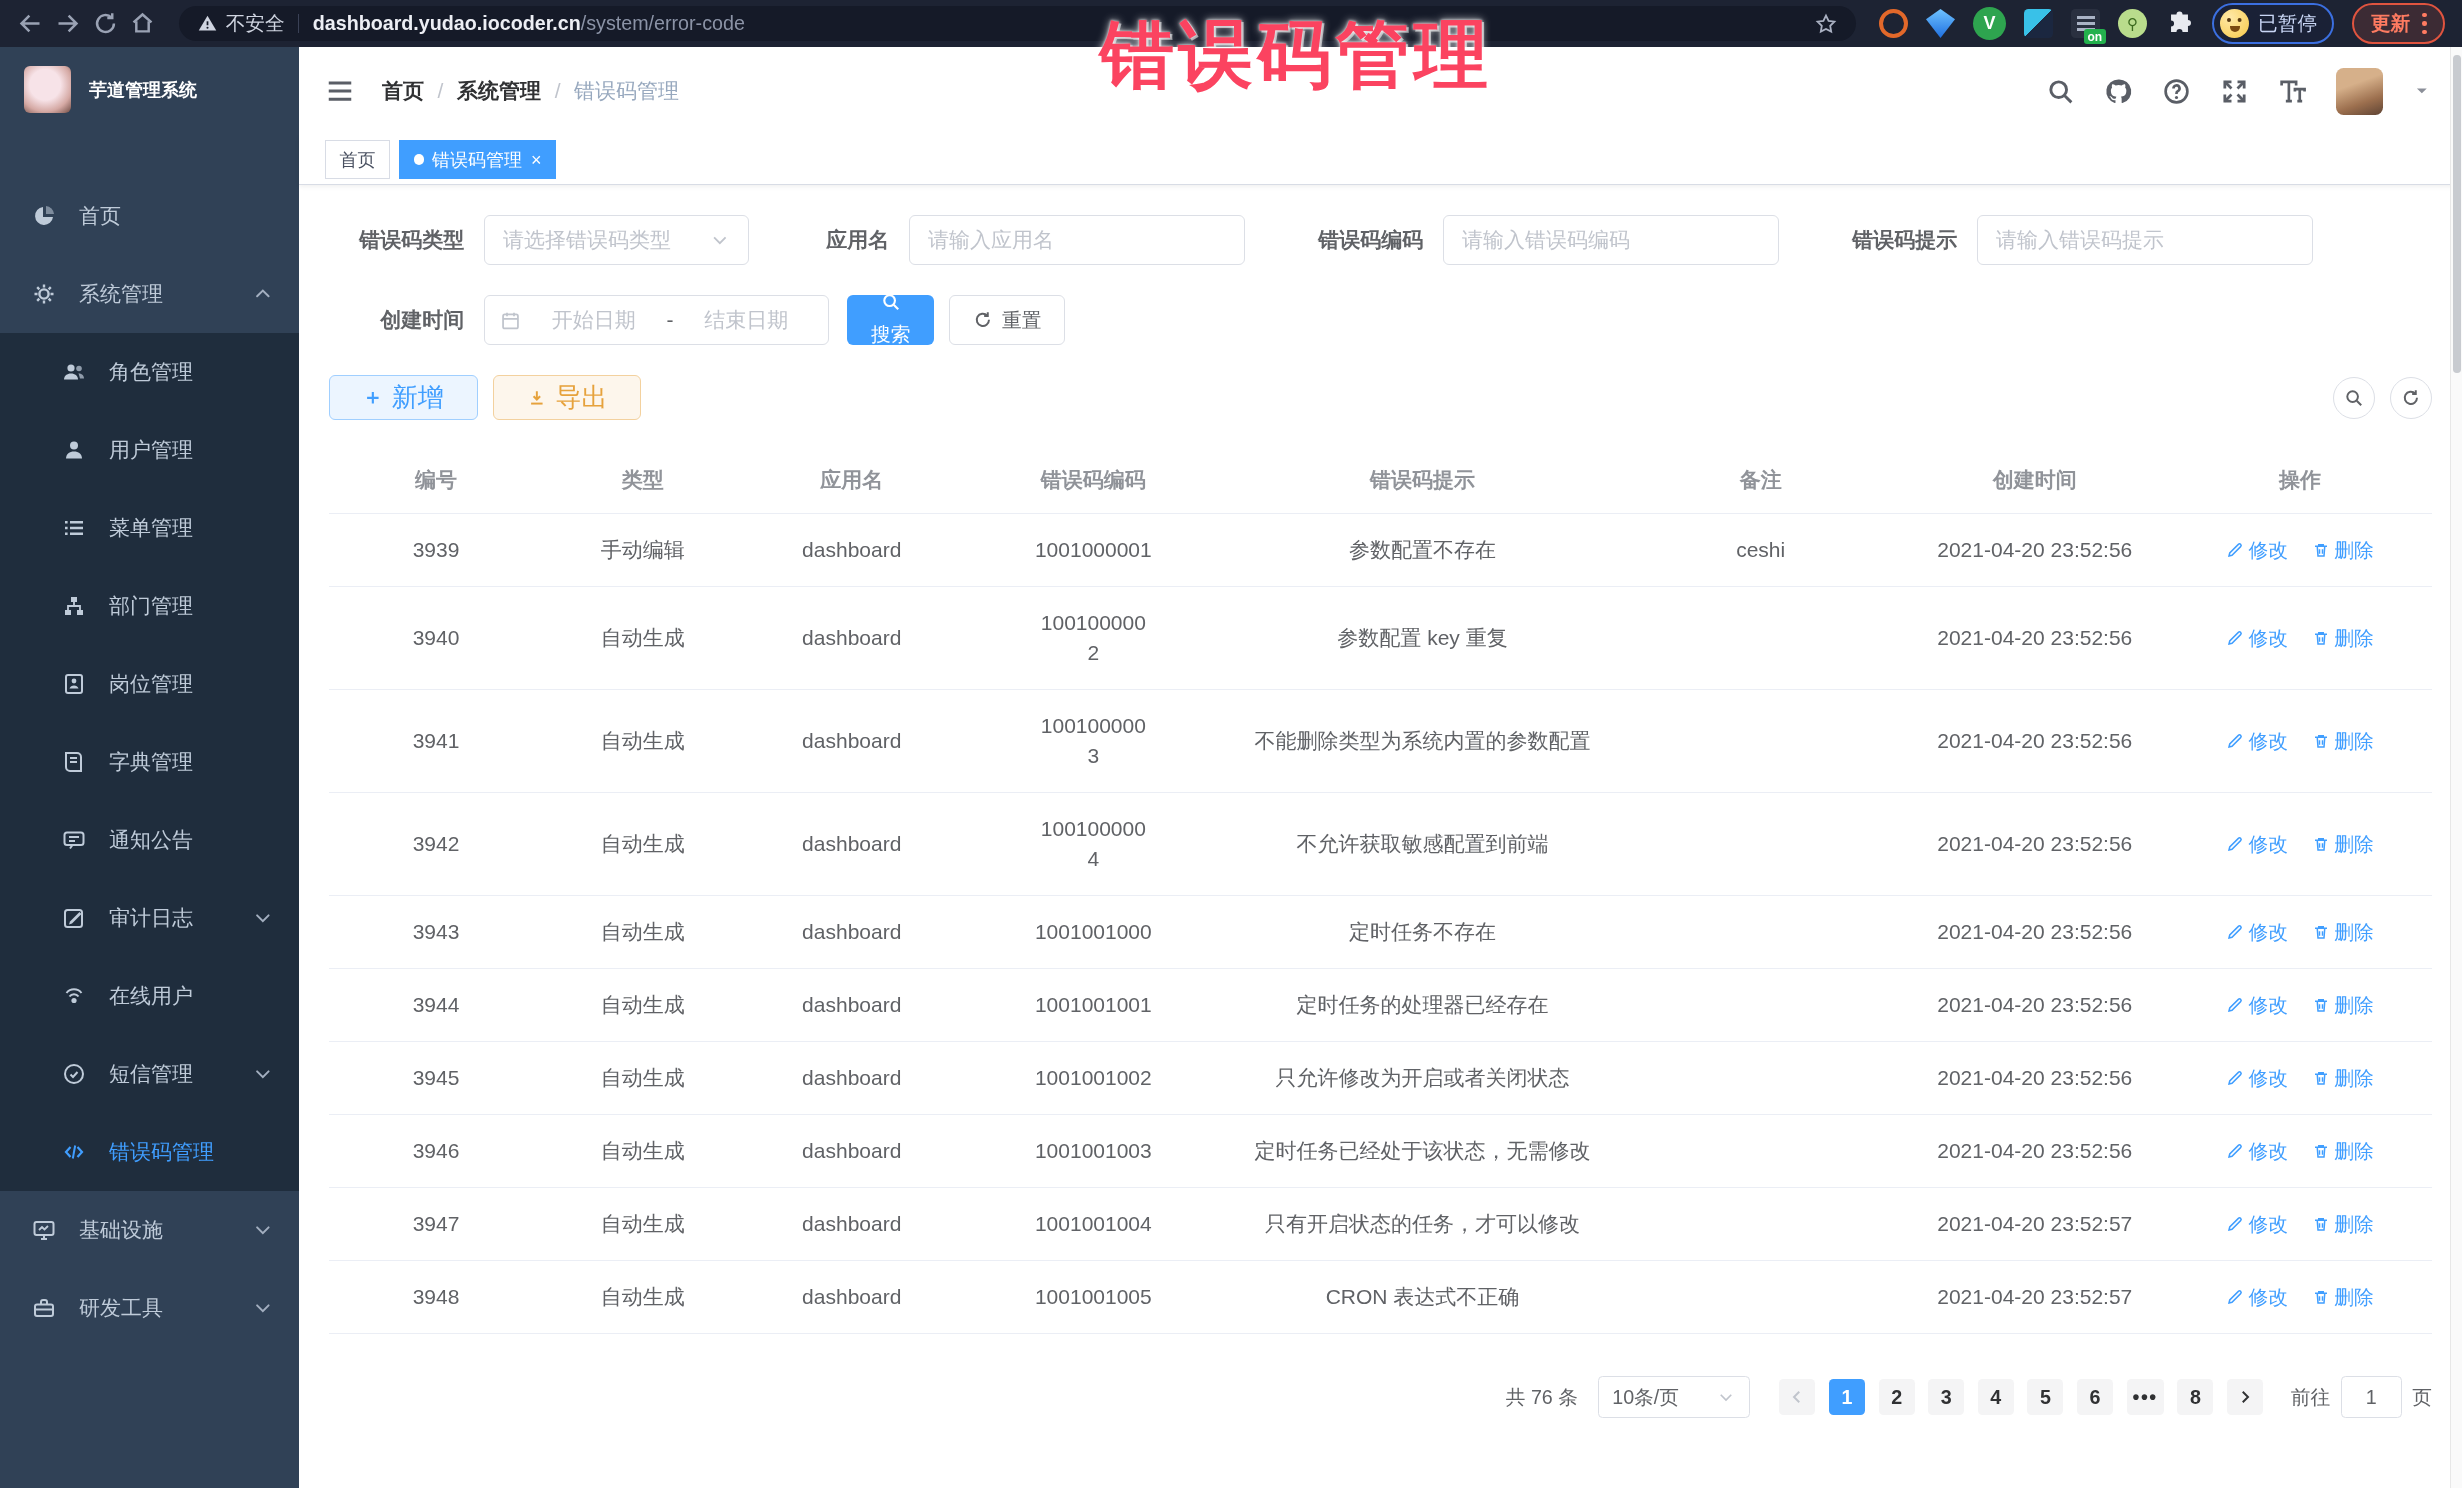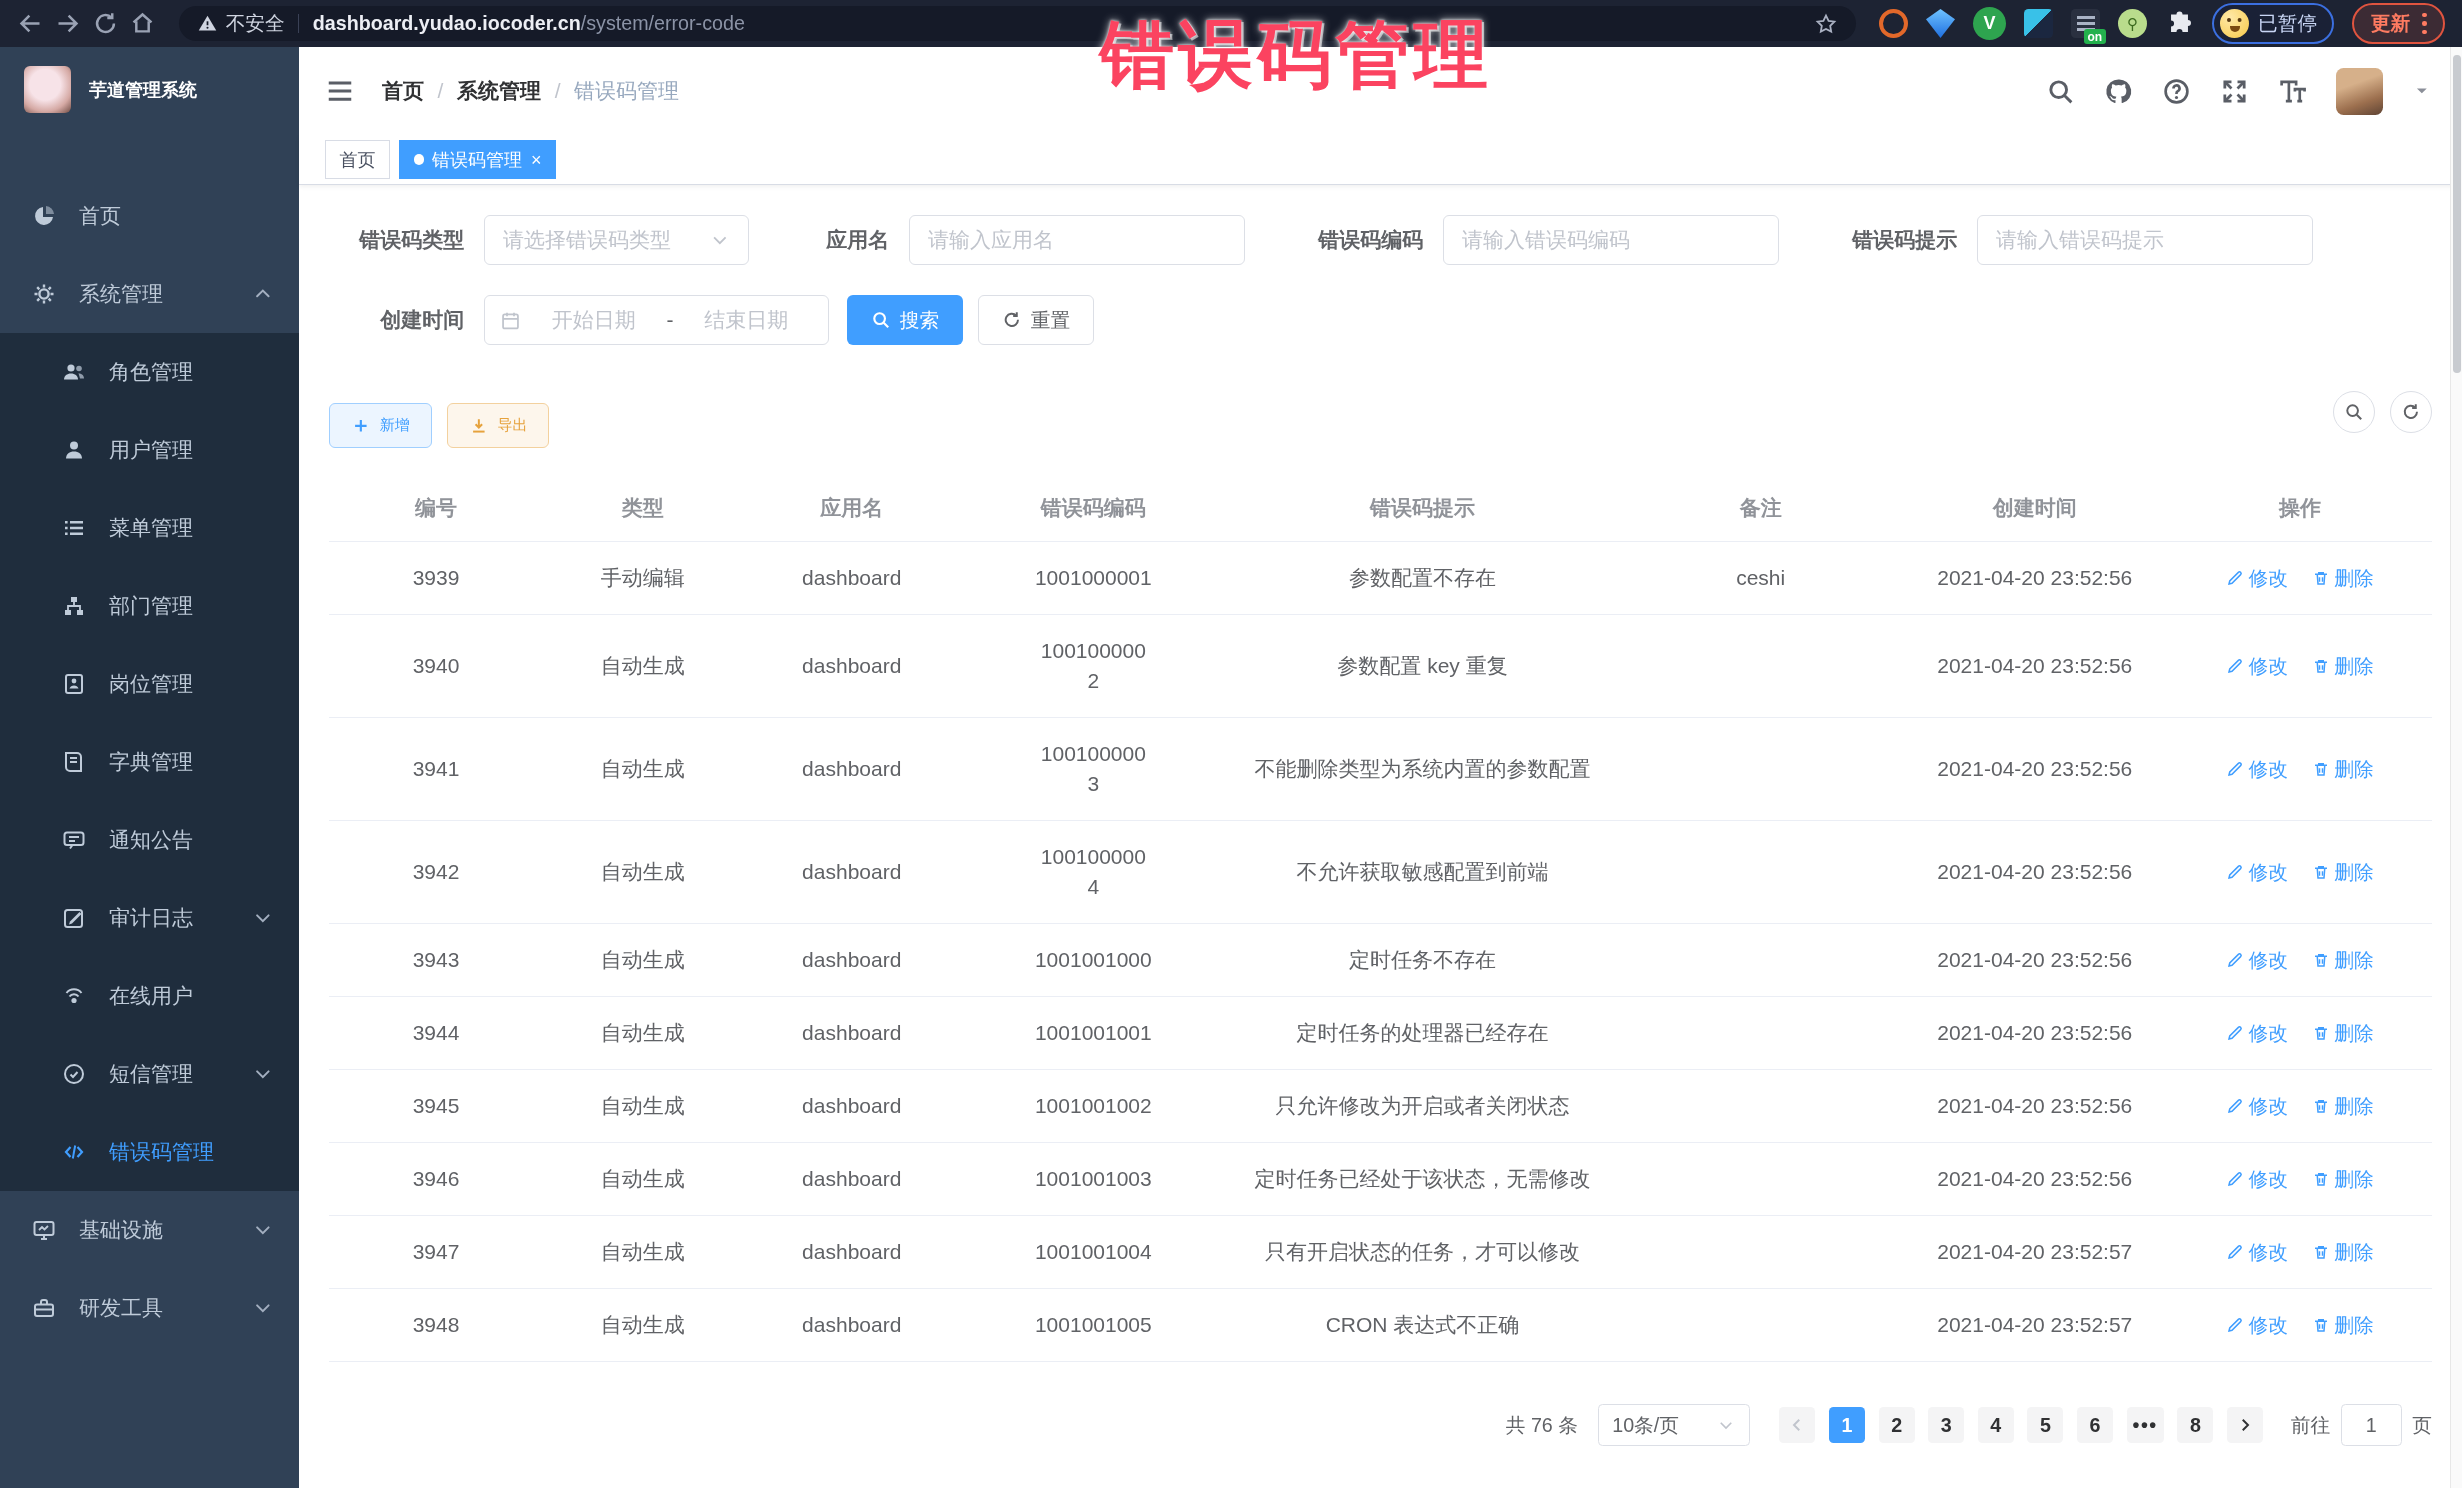--- a/index.html
+++ b/index.html
@@ -94,26 +94,26 @@
   .inp { width:336px; }
   .inp::placeholder { color:#c0c4cc; }
   input.inp { outline:none; }
   .ph { color:#c0c4cc; white-space:nowrap; }
   .sel-caret { width:19.7px; height:19.7px; color:#c0c4cc; }
   .date-range { width:345px; height:50px; border:0.8px solid #dcdfe6; border-radius:6px; display:flex; align-items:center; padding:0 15px; gap:6px; }
   .cal-icon { width:21px; height:21px; color:#c0c4cc; flex:none; }
   .dr-text { flex:1; text-align:center; font-size:21px; color:#c0c4cc; white-space:nowrap; }
   .dr-sep { color:#606266; font-size:21px; }
   .btn { height:50px; display:inline-flex; align-items:center; justify-content:center; gap:9px; border-radius:6px; font-size:19.7px; padding:0 23px; cursor:pointer; border:0.8px solid transparent; white-space:nowrap; }
-  .btn-primary { background:#409eff; color:#fff; margin-left:18px; }
+  .btn-primary { background:#409eff; color:#fff; margin-left:18px;flex-direction:column; }
   .btn-plainwhite { background:#fff; color:#606266; border-color:#dcdfe6; margin-left:15px; }
   .btn-icon { width:19.7px; height:19.7px; }
 
   .toolbar { display:flex; align-items:center; margin-bottom:26px; }
-  .btn-sm { height:45px; font-size:15px; padding:0 21px;margin-top:28px; }
+  .btn-sm { height:45px; font-size:26px; padding:0 33px; }
   .btn-plainblue { background:#ecf5ff; color:#409eff; border-color:#a0cfff; }
   .btn-plainyellow { background:#fdf6ec; color:#e6a23c; border-color:#f3d19e; margin-left:15px; }
   .toolbar-right { margin-left:auto; display:flex; gap:15px; }
   .circle-btn { width:42px; height:42px; border-radius:50%; border:0.8px solid #dcdfe6; background:#fff; display:flex; align-items:center; justify-content:center; color:#606266; cursor:pointer; }
   .circle-btn .icon { width:19.7px; height:19.7px; }
 
   
   table { width:100%; border-collapse:collapse; table-layout:fixed; }
   thead th { font-size:21px; color:#909399; font-weight:600; padding:19.7px 9px; border-bottom:0.8px solid #ebeef5; text-align:center; white-space:nowrap; }
   tbody td { font-size:21px; color:#606266; padding:21px 9px; border-bottom:0.8px solid #ebeef5; text-align:center; vertical-align:middle; }

